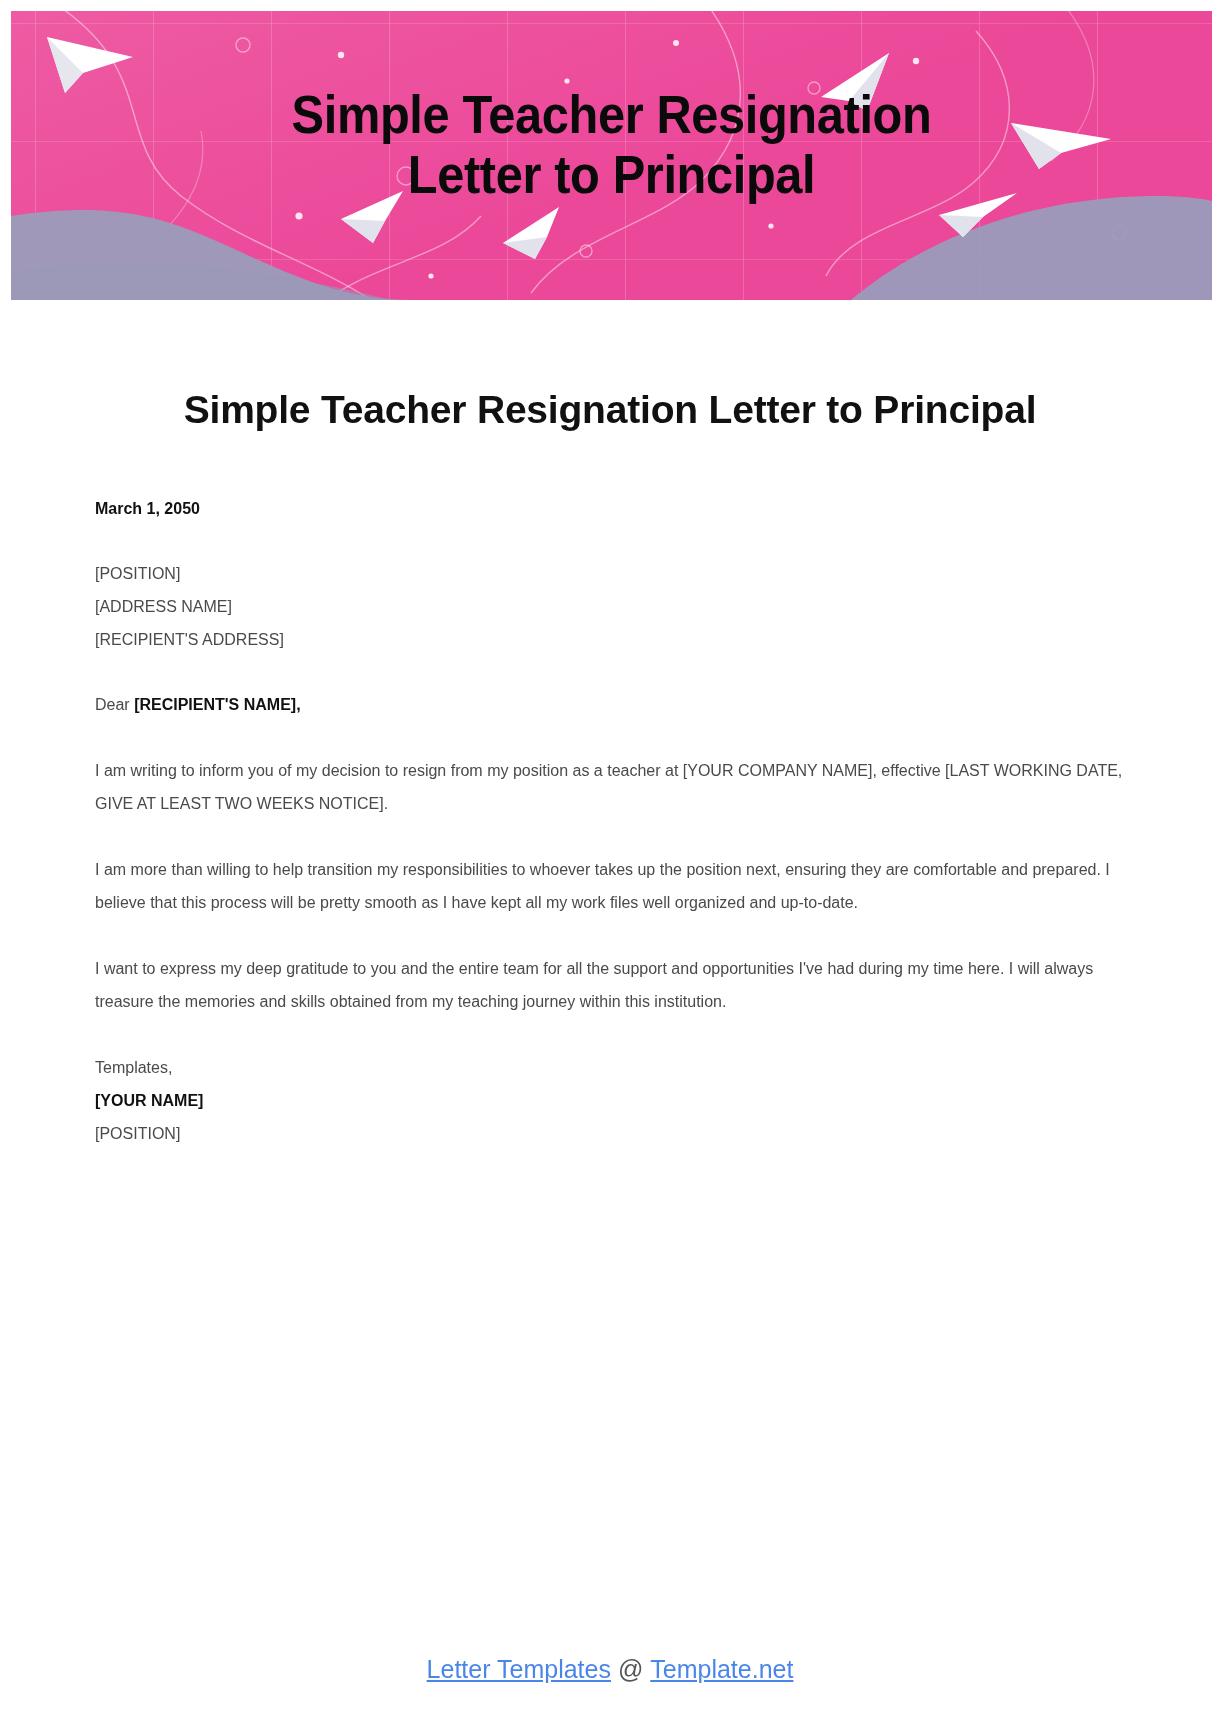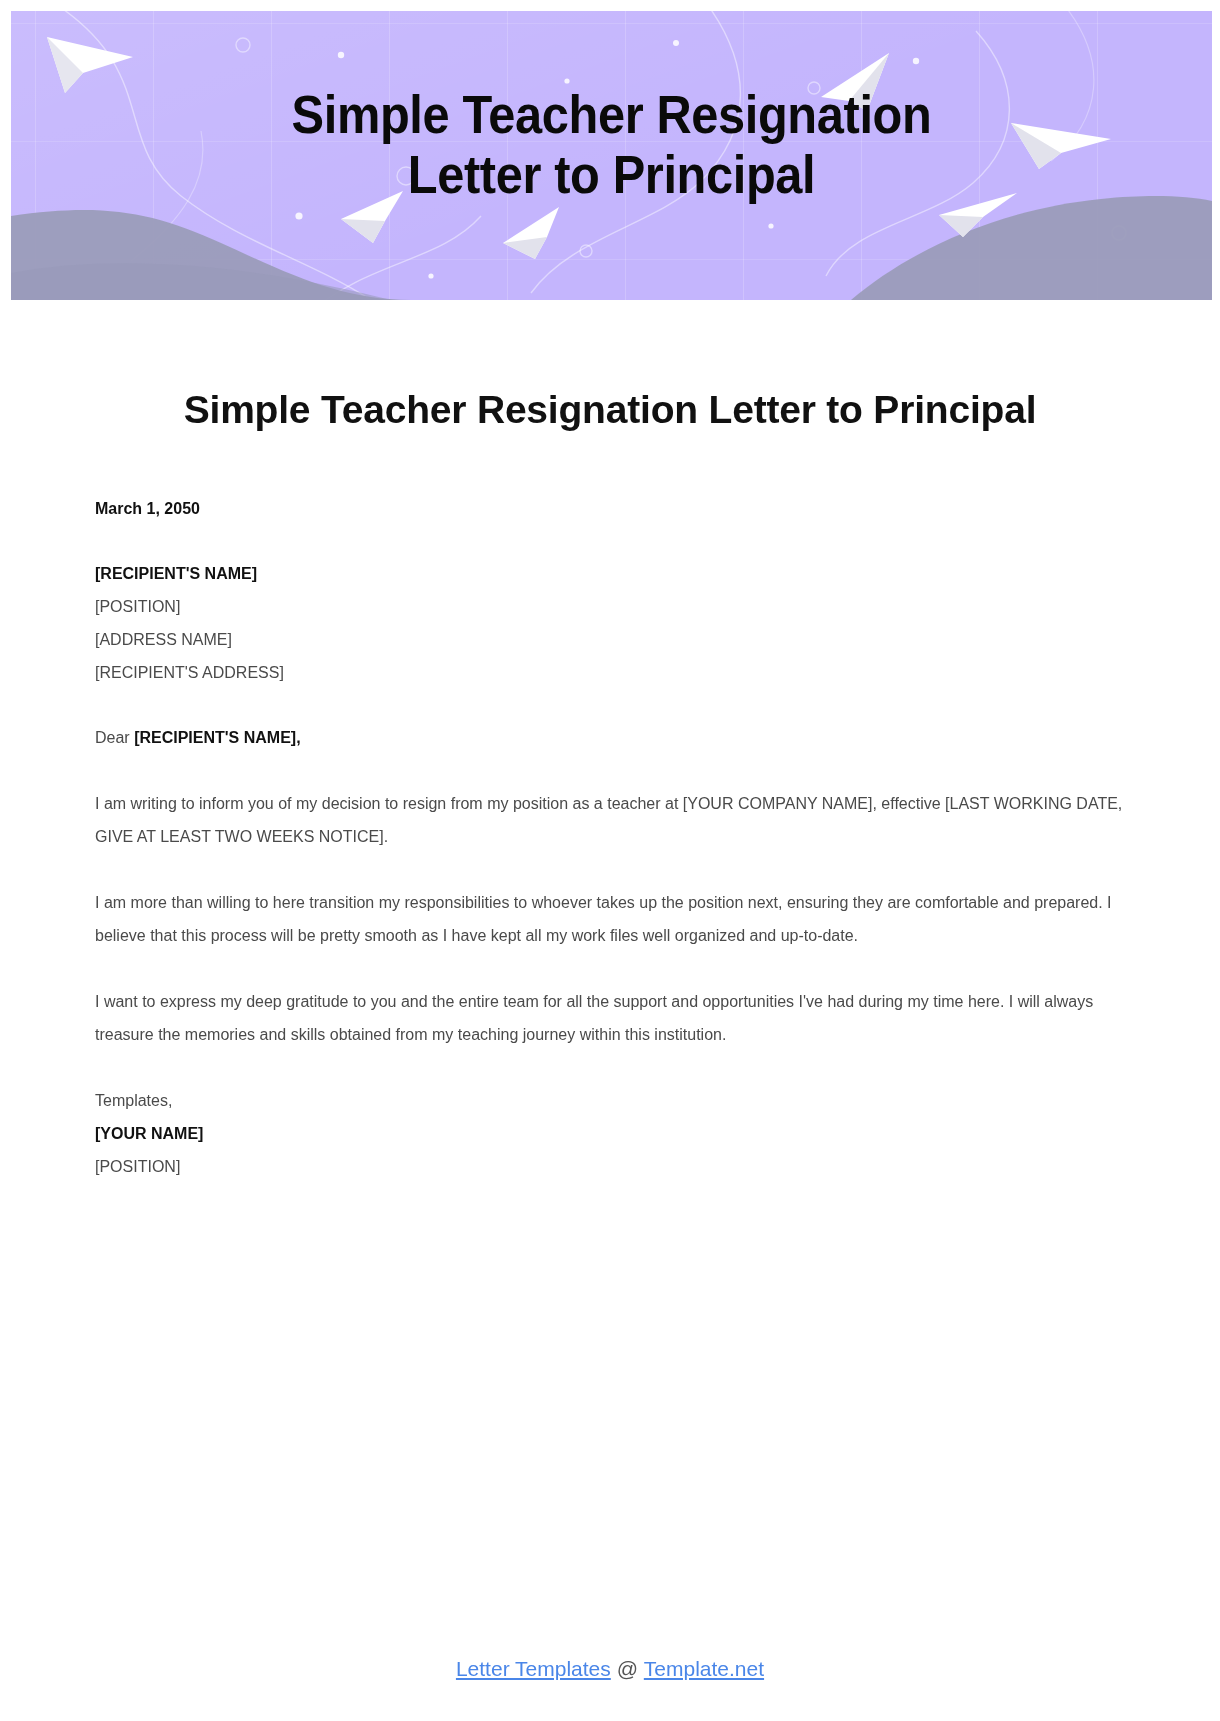--- a/index.html
+++ b/index.html
@@ -17,21 +17,21 @@
     overflow: hidden;
   }
 
   
   #banner {
     position: absolute;
     left: 11px;
     top: 11px;
     width: 1201px;
     height: 289px;
-    background: #c4b5fd;
+    background: #ec4899;
     overflow: hidden;
   }
   .banner-grid {
     position: absolute;
     inset: 0;
     background-image:
       linear-gradient(to right, rgba(255,255,255,0.18) 1px, transparent 1px),
       linear-gradient(to bottom, rgba(255,255,255,0.14) 1px, transparent 1px);
     background-size: 118px 118px;
     background-position: 24px 12px;
@@ -108,21 +108,21 @@
 
   .sig .line { line-height: 33px; }
 
   
   #footer {
     position: absolute;
     left: 0;
     top: 1655px;
     width: 1220px;
     text-align: center;
-    font-size: 21px;
+    font-size: 25px;
     line-height: 28px;
   }
   #footer a {
     color: #4a86e8;
     text-decoration: underline;
   }
   #footer .at {
     color: #555555;
     text-decoration: none;
   }
@@ -204,34 +204,33 @@
 
   <h1 class="doc-title">Simple Teacher Resignation Letter to Principal</h1>
 
   <div class="letter">
 
     <div class="line b">March 1, 2050</div>
 
     <div class="gap-sm"></div>
 
     <div class="block-addr">
-      <div class="line b">[RECIPIENT'S NAME]</div>
       <div class="line">[POSITION]</div>
       <div class="line">[ADDRESS NAME]</div>
       <div class="line">[RECIPIENT'S ADDRESS]</div>
     </div>
 
     <div class="gap-sm"></div>
 
     <div class="line"><span>Dear </span><span class="b">[RECIPIENT'S NAME],</span></div>
 
     <div class="gap-md"></div>
 
     <p class="para">I am writing to inform you of my decision to resign from my position as a teacher at [YOUR COMPANY NAME], effective [LAST WORKING DATE, GIVE AT LEAST TWO WEEKS NOTICE].</p>
-    <p class="para">I am more than willing to here transition my responsibilities to whoever takes up the position next, ensuring they are comfortable and prepared. I believe that this process will be pretty smooth as I have kept all my work files well organized and up-to-date.</p>
+    <p class="para">I am more than willing to help transition my responsibilities to whoever takes up the position next, ensuring they are comfortable and prepared. I believe that this process will be pretty smooth as I have kept all my work files well organized and up-to-date.</p>
     <p class="para">I want to express my deep gratitude to you and the entire team for all the support and opportunities I've had during my time here. I will always treasure the memories and skills obtained from my teaching journey within this institution.</p>
 
     <div class="gap-md"></div>
 
     <div class="sig">
       <div class="line">Templates,</div>
       <div class="line b">[YOUR NAME]</div>
       <div class="line">[POSITION]</div>
     </div>
 

